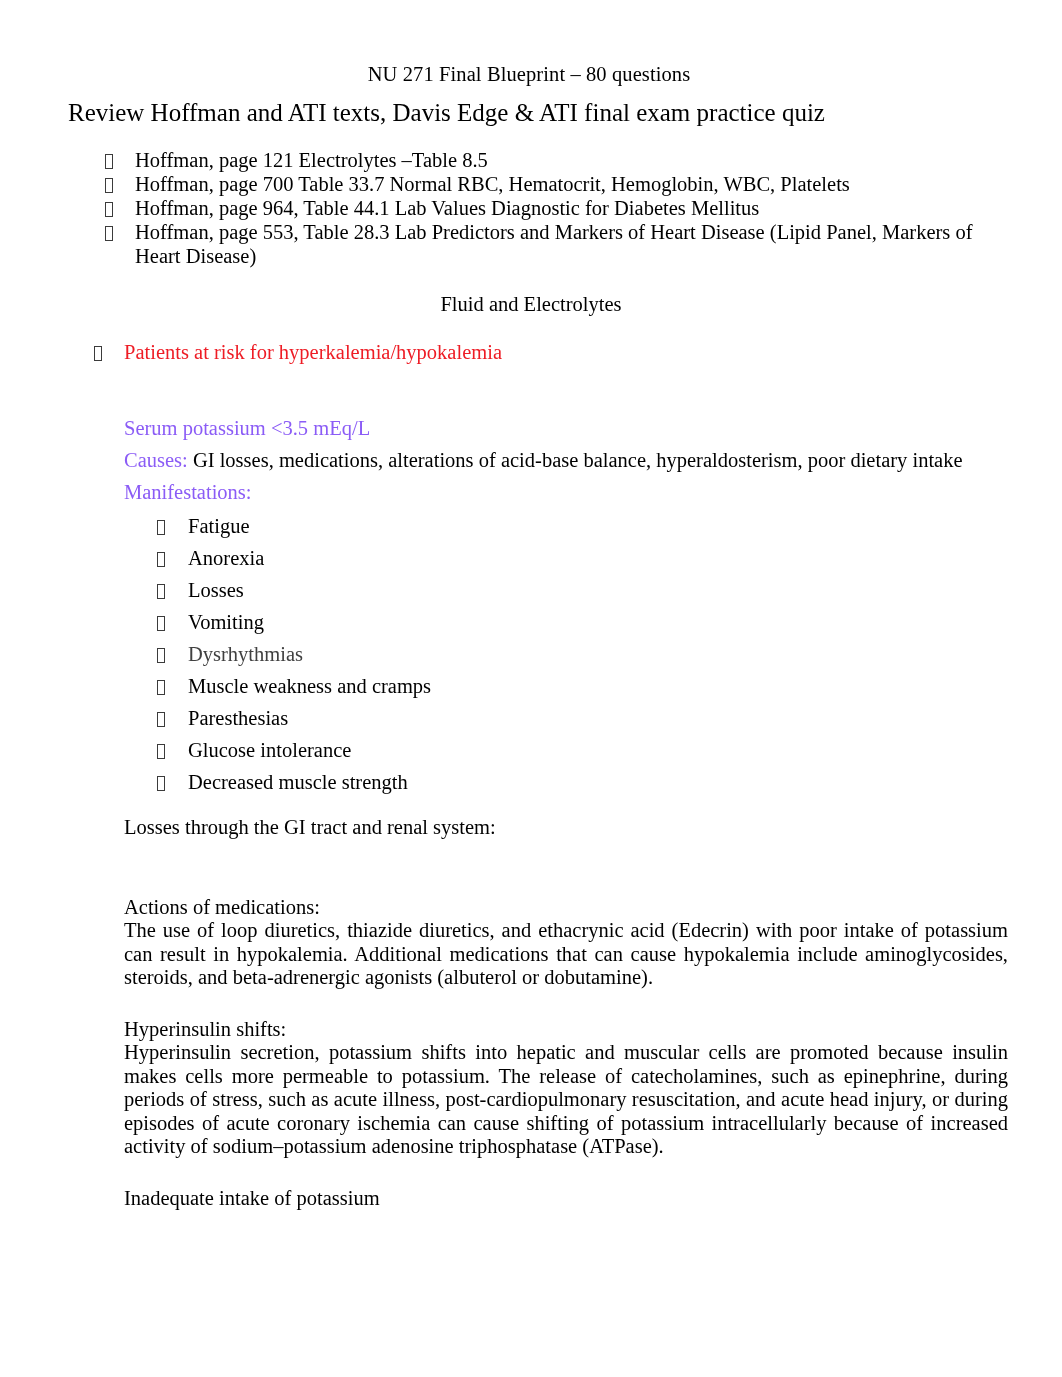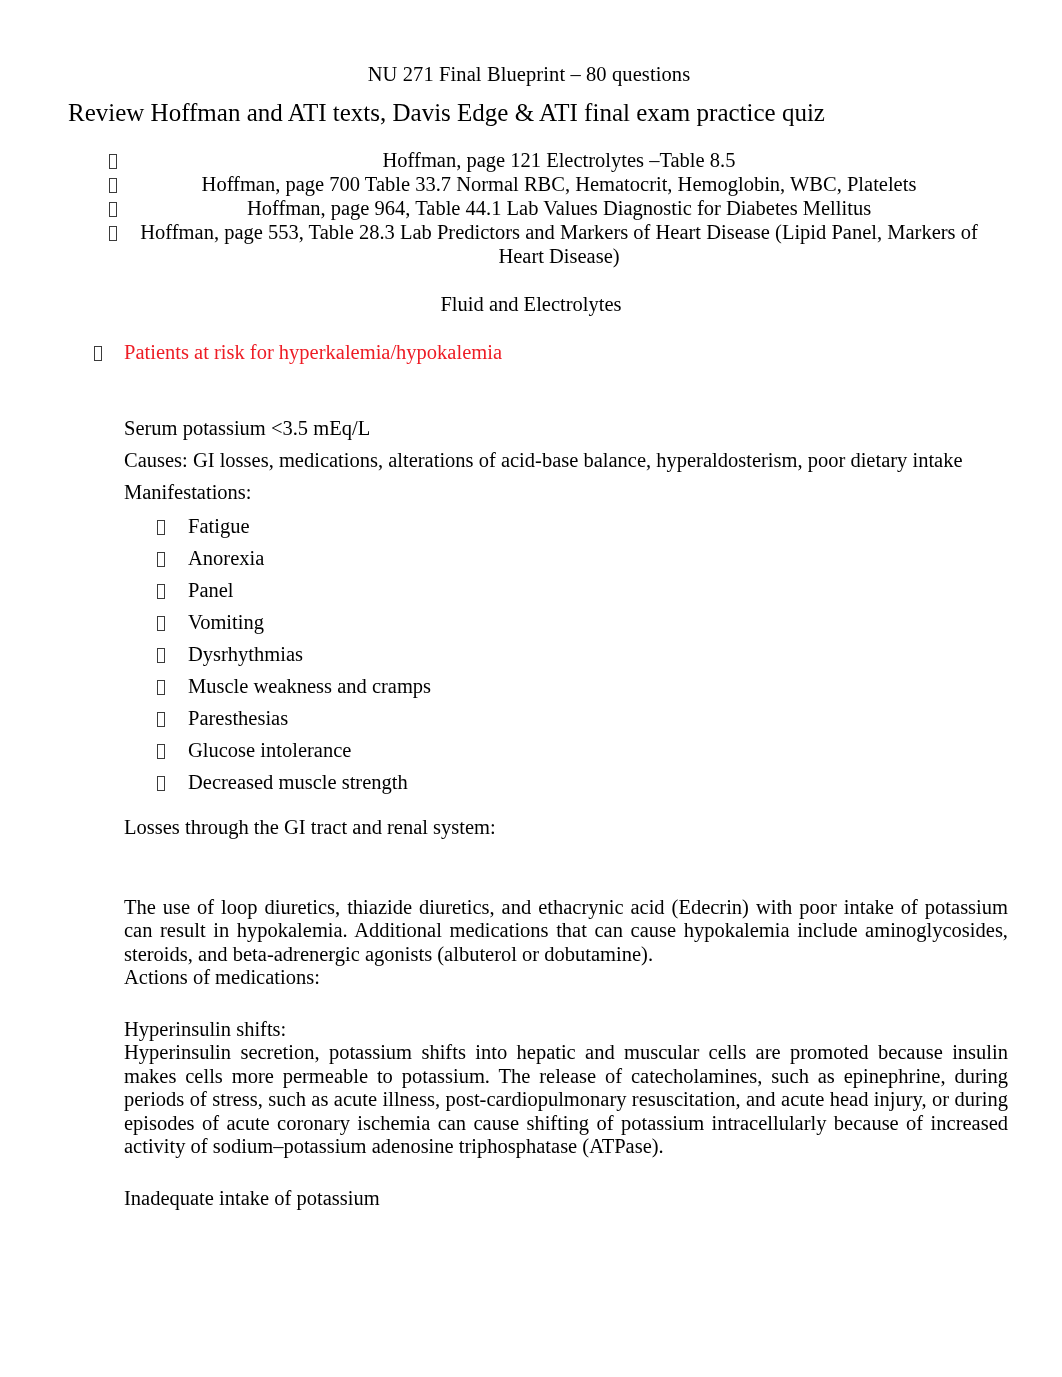--- a/index.html
+++ b/index.html
@@ -40,24 +40,23 @@
     position: absolute;
     left: 68px;
     top: 100px;
     font-size: 25px;
     line-height: 25px;
   }
 
   
   .ref-list {
     position: absolute;
-    left: 4px;
+    left: 11px;
     top: 148px;
     width: 996px;
-    text-align: center;
   }
   .ref-item {
     display: flex;
     align-items: flex-start;
     font-size: 20.5px;
     line-height: 24px;
     padding-left: 94px;
   }
   .ref-item .bullet-box {
     flex: 0 0 auto;
@@ -135,22 +134,22 @@
     font-size: 20.5px;
     line-height: 24px;
   }
   .body-block p { margin: 0; }
 
   .sub-head {
     margin-bottom: 0;
   }
   .gap-md { height: 28px; }
 
-  .green { color: #000000; }
-  .orange { color: #000000; }
+  .green { color: #8b5cf6; }
+  .orange { color: #404040; }
 
   
   .man-list {
     margin: 0;
     padding: 0;
   }
   .man-item {
     display: flex;
     align-items: center;
     font-size: 20.5px;
@@ -249,21 +248,21 @@
         <span class="man-text">Fatigue</span>
       </div>
 
       <div class="man-item">
         <span class="bullet-box"><span class="glyph-box"></span></span>
         <span class="man-text">Anorexia</span>
       </div>
 
       <div class="man-item">
         <span class="bullet-box"><span class="glyph-box"></span></span>
-        <span class="man-text">Panel</span>
+        <span class="man-text">Losses</span>
       </div>
 
       <div class="man-item">
         <span class="bullet-box"><span class="glyph-box"></span></span>
         <span class="man-text">Vomiting</span>
       </div>
 
       <div class="man-item">
         <span class="bullet-box"><span class="glyph-box"></span></span>
         <span class="man-text orange shadowed">Dysrhythmias</span>
@@ -295,26 +294,26 @@
 
     <p class="para">
       <span class="shadowed">Losses through the GI tract and renal system:</span>
     </p>
 
     <div class="gap-md"></div>
 
 
     <div class="gap-md"></div>
 
-    <p class="para justified">The use of loop diuretics, thiazide diuretics, and ethacrynic acid (Edecrin) with poor intake of potassium can result in hypokalemia. Additional medications that can cause hypokalemia include aminoglycosides, steroids, and beta-adrenergic agonists (albuterol or dobutamine).</p>
-
     <p class="para">
       <span class="shadowed">Actions of medications:</span>
     </p>
 
+    <p class="para justified">The use of loop diuretics, thiazide diuretics, and ethacrynic acid (Edecrin) with poor intake of potassium can result in hypokalemia. Additional medications that can cause hypokalemia include aminoglycosides, steroids, and beta-adrenergic agonists (albuterol or dobutamine).</p>
+
     <div class="gap-md"></div>
 
     <p class="para">
       <span class="shadowed">Hyperinsulin shifts:</span>
     </p>
 
     <p class="para justified">Hyperinsulin secretion, potassium shifts into hepatic and muscular cells are promoted because insulin makes cells more permeable to potassium. The release of catecholamines, such as epinephrine, during periods of stress, such as acute illness, post-cardiopulmonary resuscitation, and acute head injury, or during episodes of acute coronary ischemia can cause shifting of potassium intracellularly because of increased activity of sodium–potassium adenosine triphosphatase (ATPase).</p>
 
     <div class="gap-md"></div>
 

